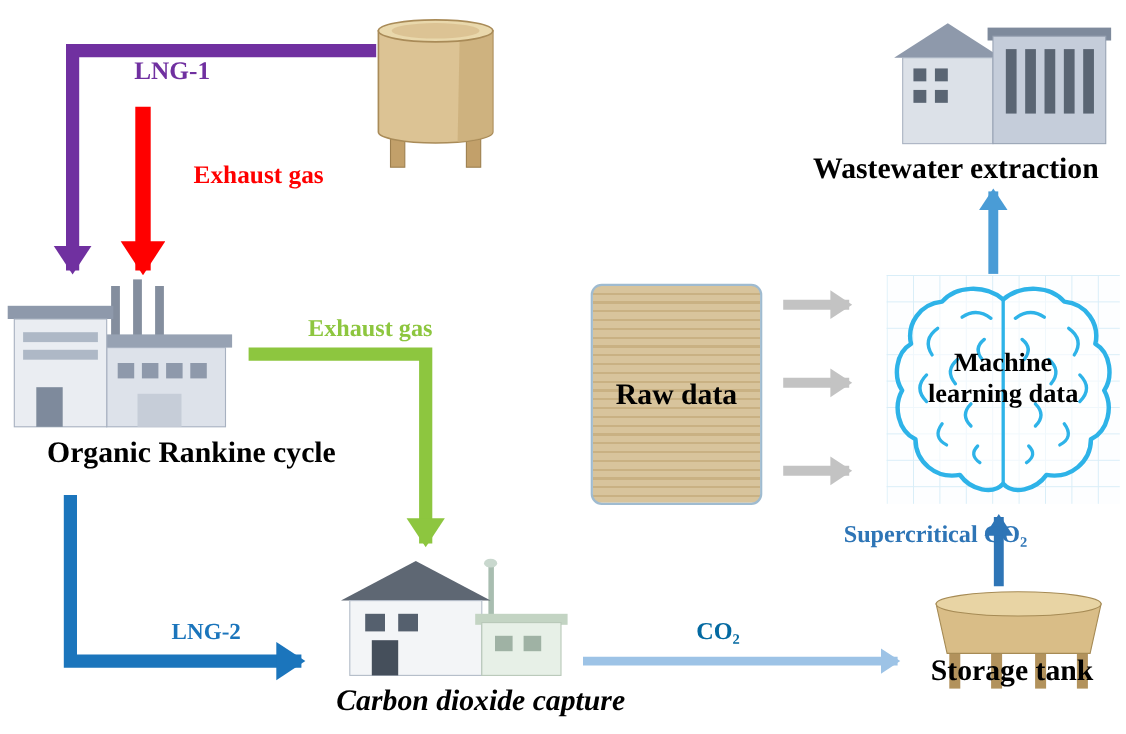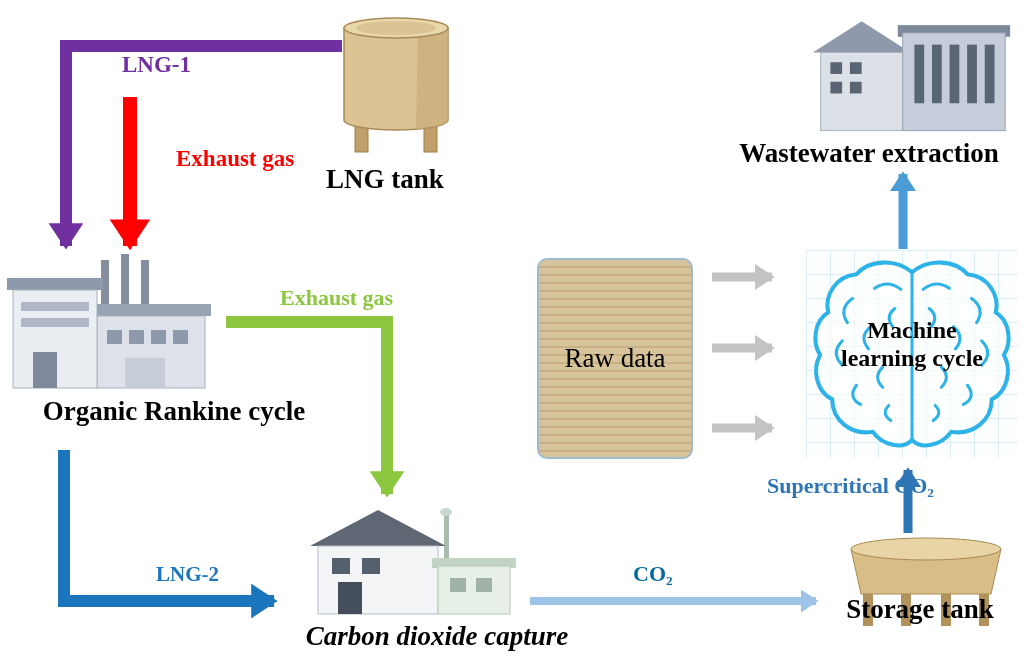--- a/index.html
+++ b/index.html
@@ -14,21 +14,21 @@
   .lbl-purple{color:#7030A0;font-size:23px;}
   .lbl-red{color:#FF0000;font-size:23px;}
   .lbl-green{color:#8DC63F;}
   .lbl-blue{color:#1B75BC;font-size:21px;}
   .lbl-ltblue{color:#0369a1;}
   .lbl-medblue{color:#2E75B6;}
   .raw-data-box{position:absolute;left:537px;top:258px;width:152px;height:197px;z-index:1;
     border:2px solid #9FBBD0;border-radius:10px;
     background-image:repeating-linear-gradient(180deg,#D8C49C 0px,#D8C49C 6px,#C9B183 6px,#C9B183 8px);
     display:flex;align-items:center;justify-content:center;}
-  .raw-data-box .txt{font-weight:normal;font-size:27px;color:#000;}
+  .raw-data-box .txt{font-weight:bold;font-size:27px;color:#000;}
   .brain-box{position:absolute;left:806px;top:250px;width:212px;height:208px;z-index:1;
     background-color:#FDFEFF;
     background-image:linear-gradient(#D9EEF8 1px,transparent 1px),
                      linear-gradient(90deg,#D9EEF8 1px,transparent 1px);
     background-size:24px 24px;}
   .ml-label{position:absolute;left:826px;top:317px;width:172px;z-index:3;font-weight:bold;
     font-size:24px;color:#000;text-align:center;line-height:1.15;}
 </style>
 </head>
 <body>
@@ -179,33 +179,32 @@
         <path d="M128 154 q8 8 -2 15"></path>
         <path d="M122 58 q10 8 2 18"></path>
       </g>
     </svg>
   </div>
 
   <div class="edge-label lbl-purple" style="left:86px;top:52px;">LNG-1</div>
 
   <div class="edge-label lbl-red" style="left:140px;top:146px;">Exhaust gas</div>
 
-  <div class="node-label" style="left:300px;top:165px;width:170px;">LNG tank</div>
 
   <div class="edge-label lbl-green" style="left:244px;top:285px;">Exhaust gas</div>
 
   <div class="node-label" style="left:0px;top:397px;width:300px;padding-left:24px;">Organic Rankine cycle</div>
 
   <div class="edge-label lbl-blue" style="left:120px;top:562px;">LNG-2</div>
 
   <div class="node-label" style="left:272px;top:622px;width:330px;font-style:italic;">Carbon dioxide capture</div>
 
   <div class="edge-label lbl-ltblue" style="left:597px;top:561px;">CO₂</div>
 
   <div class="edge-label lbl-medblue" style="left:731px;top:473px;">Supercritical CO₂</div>
 
   <div class="node-label" style="left:822px;top:595px;width:196px;">Storage tank</div>
 
-  <div class="ml-label">Machine learning cycle</div>
+  <div class="ml-label">Machine learning data</div>
 
   <div class="node-label" style="left:714px;top:139px;width:310px;">Wastewater extraction</div>
 
 </div>
 
 </body></html>

